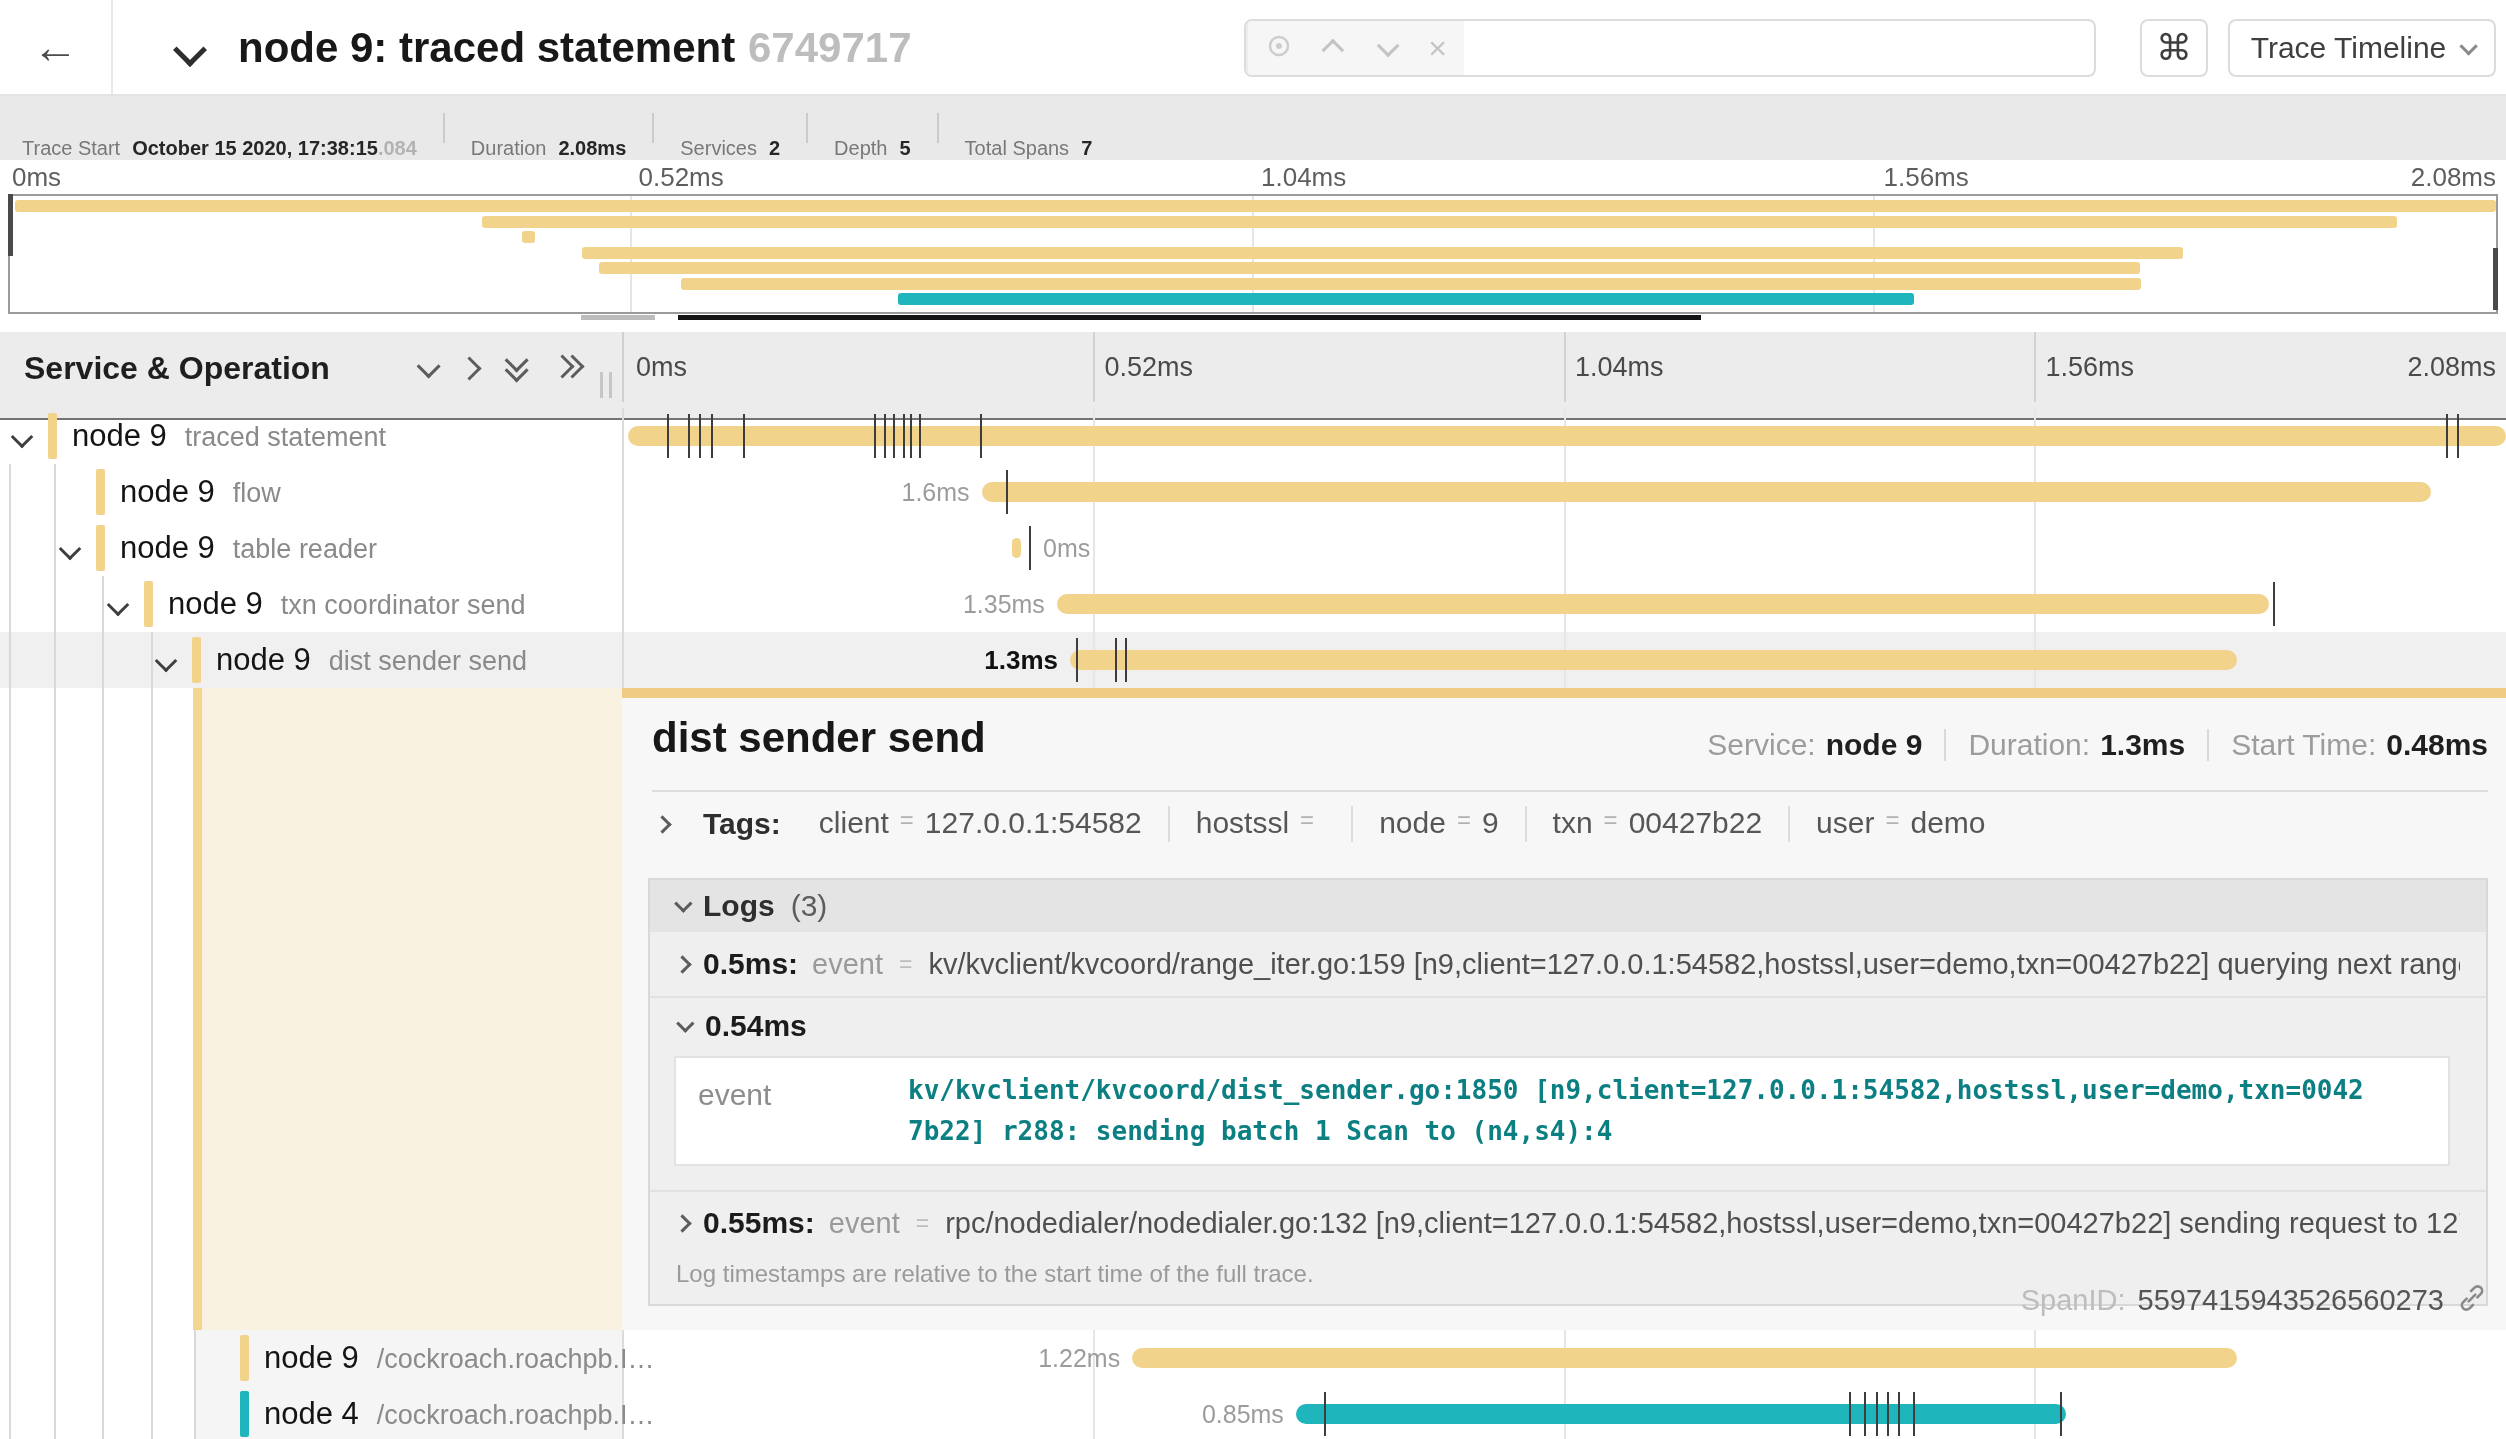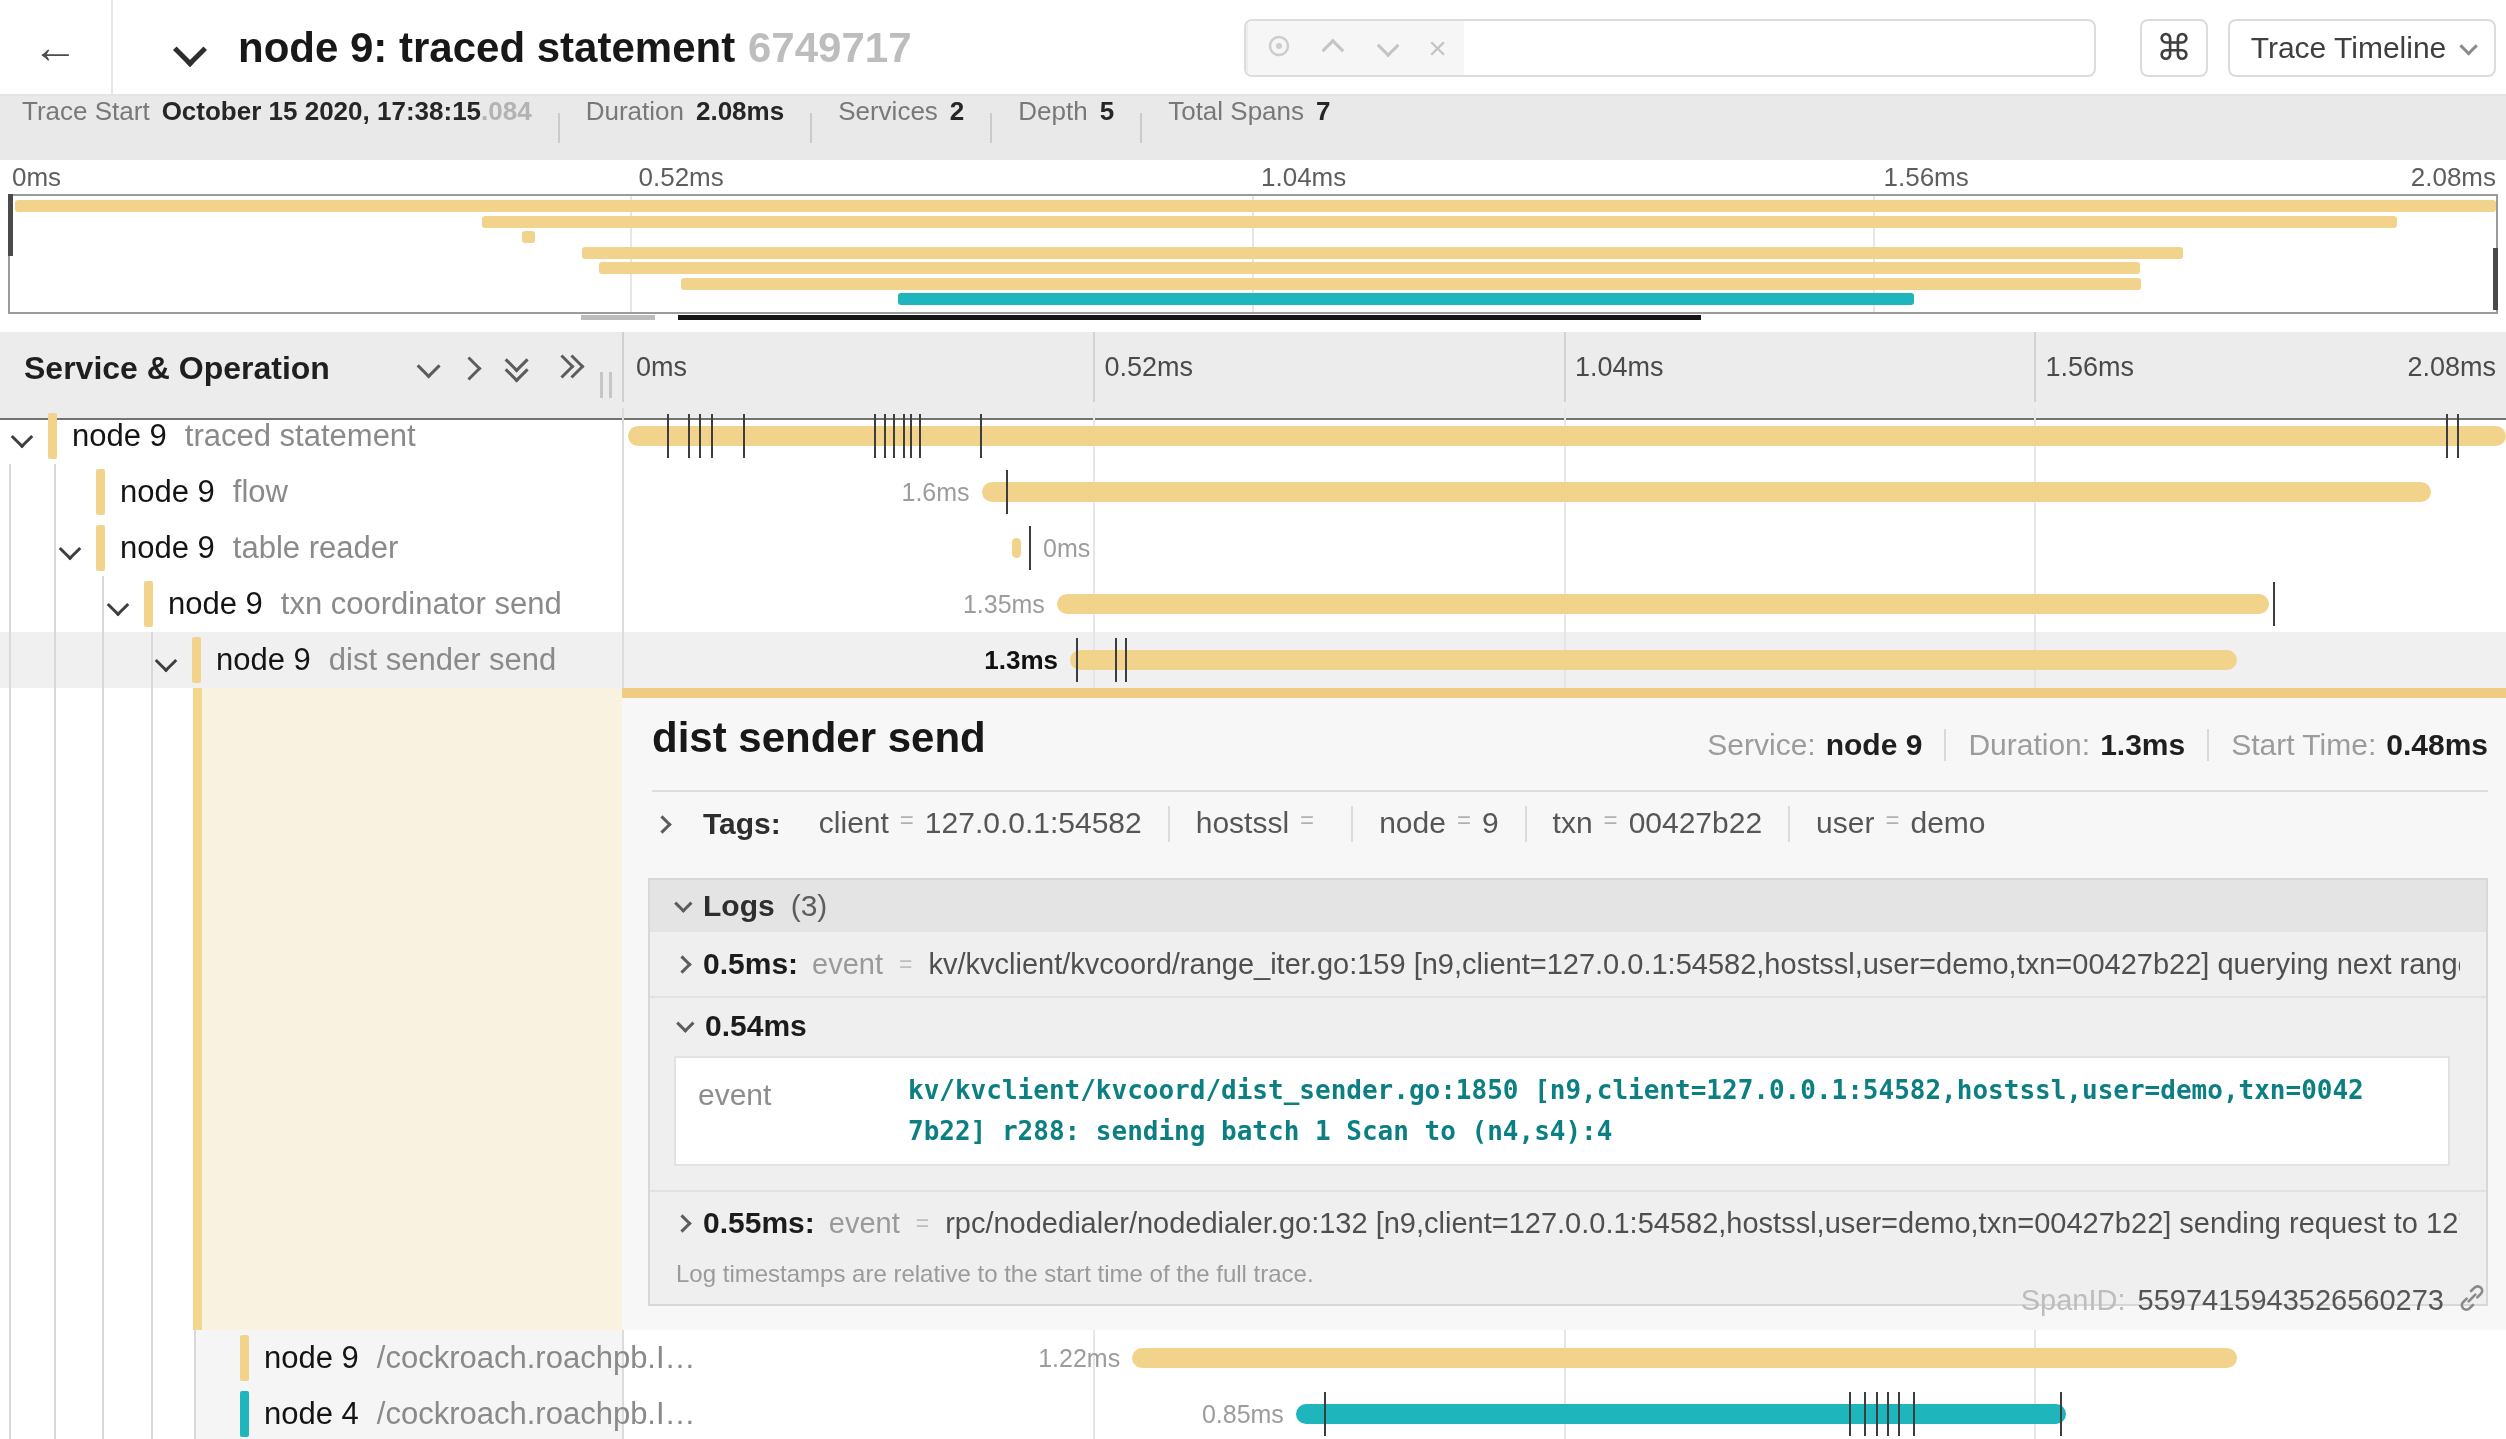--- a/index.html
+++ b/index.html
@@ -19,21 +19,21 @@
   .find-input::placeholder { color:#c3c3c3; }
   .find-tools { width:218px; background:#f6f6f6; border-left:2px solid #ececec; display:flex; align-items:center; justify-content:space-around; }
   .ft-chev { width:16px; height:16px; border-right:3px solid #c4c4c4; border-bottom:3px solid #c4c4c4; display:inline-block; }
   .ft-up { transform:rotate(-135deg) translateY(-3px); }
   .ft-dn { transform:rotate(45deg) translateY(-3px); }
   .ft-x { font-size:32px; color:#c4c4c4; line-height:1; }
   .kbd-btn { position:absolute; left:2140px; top:19px; width:68px; height:58px; border:2px solid #dcdcdc; border-radius:8px; background:#fff; font-size:36px; color:#3f3f3f; cursor:pointer; }
   .view-btn { position:absolute; left:2228px; top:19px; width:268px; height:58px; border:2px solid #dcdcdc; border-radius:8px; background:#fff; display:flex; align-items:center; justify-content:center; gap:14px; font-size:30px; color:#3f3f3f; cursor:pointer; }
   .view-chev { width:13px; height:13px; border-right:3px solid #8a8a8a; border-bottom:3px solid #8a8a8a; transform:rotate(45deg) translateY(-3px); }
   
-  .summarybar { position:absolute; left:0; top:96px; width:2506px; height:64px; background:#e9e9e9; display:flex; align-items:flex-start; padding-left:22px; font-size:26px; }
+  .summarybar { position:absolute; left:0; top:96px; width:2506px; height:64px; background:#e9e9e9; display:flex; align-items:flex-end; padding-left:22px; font-size:20px; }
   .sum-item { display:flex; align-items:baseline; white-space:nowrap; }
   .sum-label { color:#787878; margin-right:12px; }
   .sum-value { color:#262626; font-weight:700; }
   .sum-suffix { color:#b3b3b3; font-weight:700; }
   .sum-sep { width:2px; height:30px; background:#cbcbcb; margin:0 26px; align-self:center; }
   
   .minimap { position:absolute; left:0; top:160px; width:2506px; height:160px; background:#fff; }
   .mm-labels { position:absolute; left:8px; right:8px; top:0; height:34px; }
   .mm-tick { position:absolute; top:2px; font-size:26px; color:#5e5e5e; }
   .mm-canvas { position:absolute; left:8px; right:8px; top:34px; height:120px; background:#fff; border:2px solid #9b9b9b;
@@ -70,21 +70,21 @@
   .row { position:absolute; left:0; width:2506px; height:56px; cursor:pointer; }
   .row.selected .cell-left, .row.selected .cell-right { background-color:#f0f0f0; }
   .cell-left { position:absolute; left:0; top:0; width:622px; height:56px; }
   .cell-right { position:absolute; left:622px; right:0; top:0; height:56px; border-left:2px solid #dcdcdc; }
   .guide { position:absolute; top:0; bottom:0; width:2px; background:#d9d9d9; z-index:1; }
   .dim { position:absolute; left:194px; right:0; top:0; bottom:0; background:#f5f5f5; z-index:0; }
   .tree-chev { position:absolute; top:21px; width:16px; height:16px; border-right:3px solid #3f3f3f; border-bottom:3px solid #3f3f3f; transform:rotate(45deg); z-index:2; }
   .swatch { position:absolute; top:5px; width:9px; height:46px; border-radius:2px; z-index:2; }
   .lbls { position:absolute; top:50%; transform:translateY(-50%); display:flex; align-items:baseline; gap:18px; white-space:nowrap; z-index:2; }
   .svc { font-size:31px; font-weight:500; color:#141414; }
-  .op { font-size:31px; color:#8a8a8a; }
+  .op { font-size:27px; color:#8a8a8a; }
   .bar { position:absolute; top:18px; height:20px; border-radius:10px; z-index:2; }
   .tick { position:absolute; top:6px; width:2px; height:44px; background:#3d3d3d; z-index:3; }
   .dur { position:absolute; top:50%; transform:translateY(-50%); font-size:25px; color:#9c9c9c; white-space:nowrap; z-index:3; }
   .dur.sel { font-size:26px; font-weight:700; color:#111; }
   
   .detail-left { position:absolute; left:0; top:688px; width:622px; height:642px; background:#fff; z-index:2; }
   .gutter-band { position:absolute; left:193px; top:0; bottom:0; width:9px; }
   .gutter-cream { position:absolute; left:202px; right:0; top:0; bottom:0; }
   
   .detail-panel { position:absolute; left:622px; top:688px; width:1884px; height:642px; background:#f7f7f7; border-top:10px solid #EFCB83; z-index:2; }

